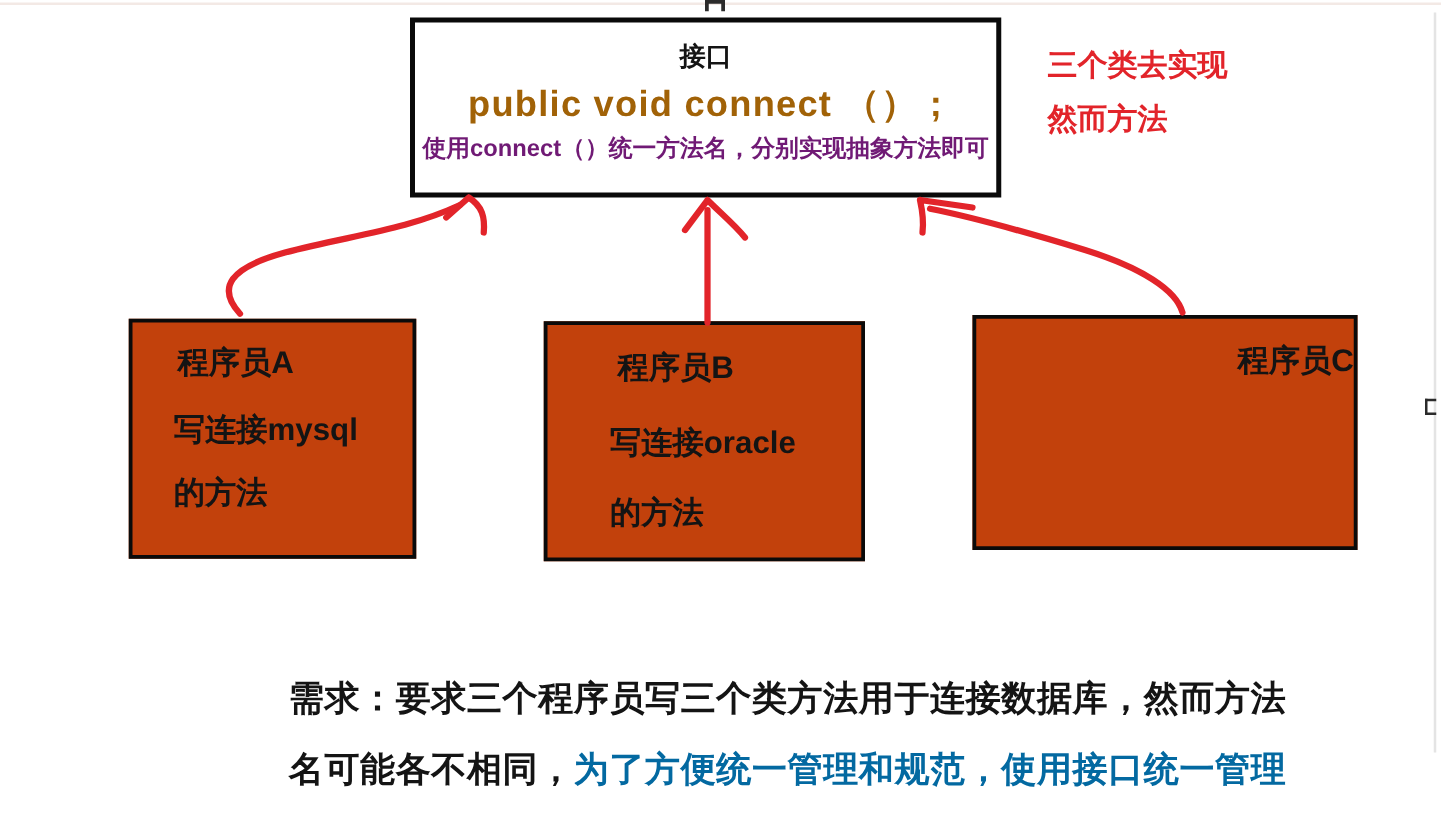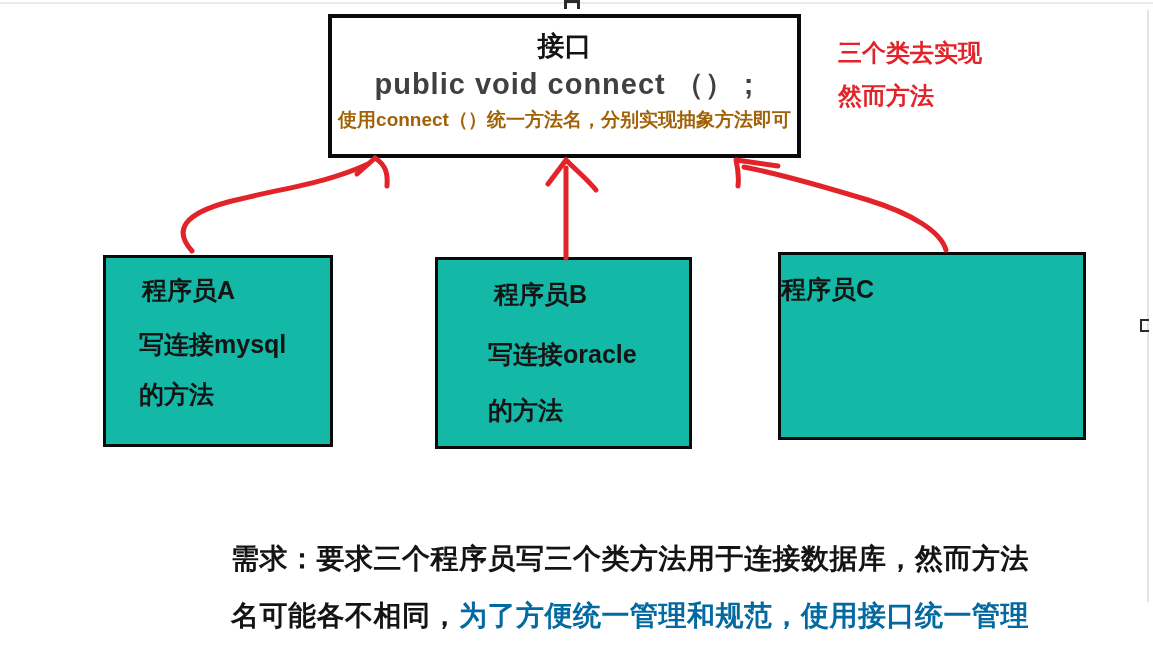--- a/index.html
+++ b/index.html
@@ -19,42 +19,42 @@
   .glyph-top{position:absolute;left:564px;top:0;width:10px;height:6px;
     border-left:3px solid #2b2b2b;border-right:3px solid #2b2b2b;border-top:3px solid #2b2b2b;}
   .glyph-right{position:absolute;left:1140px;top:319px;width:7px;height:9px;
     border-left:2px solid #2b2b2b;border-top:2px solid #2b2b2b;border-bottom:2px solid #2b2b2b;}
 
   
   .iface{
     position:absolute;left:328px;top:14px;width:465px;height:136px;
     border:4px solid #0a0a0a;background:#fff;text-align:center;
   }
-  .iface-title{display:block;margin-top:12px;font-size:27px;font-weight:700;line-height:32px;color:#141414;}
-  .iface-sig{display:block;margin-top:7px;font-size:29px;font-weight:700;line-height:31px;color:#404040;letter-spacing:1px;}
-  .iface-note{display:block;margin-top:9px;font-size:19px;font-weight:700;line-height:21px;color:#a16207;}
+  .iface-title{display:block;margin-top:12px;font-size:21px;font-weight:700;line-height:32px;color:#141414;}
+  .iface-sig{display:block;margin-top:7px;font-size:29px;font-weight:700;line-height:31px;color:#a16207;letter-spacing:1px;}
+  .iface-note{display:block;margin-top:9px;font-size:19px;font-weight:700;line-height:21px;color:#701a75;}
 
   
   .side-note{position:absolute;left:838px;top:33px;width:312px;font-size:24px;font-weight:700;
     color:#e2242a;line-height:43px;}
   .side-note span{display:block;font-family:Liberation Mono, monospace;}
 
   
-  .pbox{position:absolute;border:3px solid #0a0a0a;background:#14b8a6;font-weight:700;color:#141414;}
+  .pbox{position:absolute;border:3px solid #0a0a0a;background:#c2410c;font-weight:700;color:#141414;}
   .pbox-a{left:103px;top:255px;width:224px;height:186px;}
   .pbox-b{left:435px;top:257px;width:251px;height:186px;text-align:right;}
   .pbox-c{left:778px;top:252px;width:302px;height:182px;}
   .pbox .t{position:absolute;font-size:25px;line-height:28px;}
   .pbox-a .t1{left:36px;top:18px;}
   .pbox-a .t2{left:33px;top:72px;}
   .pbox-a .t3{left:33px;top:122px;}
   .pbox-b .t1{left:56px;top:20px;}
   .pbox-b .t2{left:50px;top:80px;}
   .pbox-b .t3{left:50px;top:136px;}
-  .pbox-c .t1{left:0;top:20px;width:100%;text-align:left;}
+  .pbox-c .t1{left:0;top:20px;width:100%;text-align:right;}
   .pbox-c .t2{left:0;top:92px;width:100%;text-align:center;}
 
   
   .bottom-note{position:absolute;left:195px;top:530px;width:880px;
     font-size:28px;font-weight:700;line-height:57px;letter-spacing:0.5px;color:#141414;margin-left:36px;}
   .bottom-note .red{color:#0369a1;}
 
   
   .arrows{position:absolute;left:0;top:0;width:1153px;height:650px;pointer-events:none;}
 </style>

